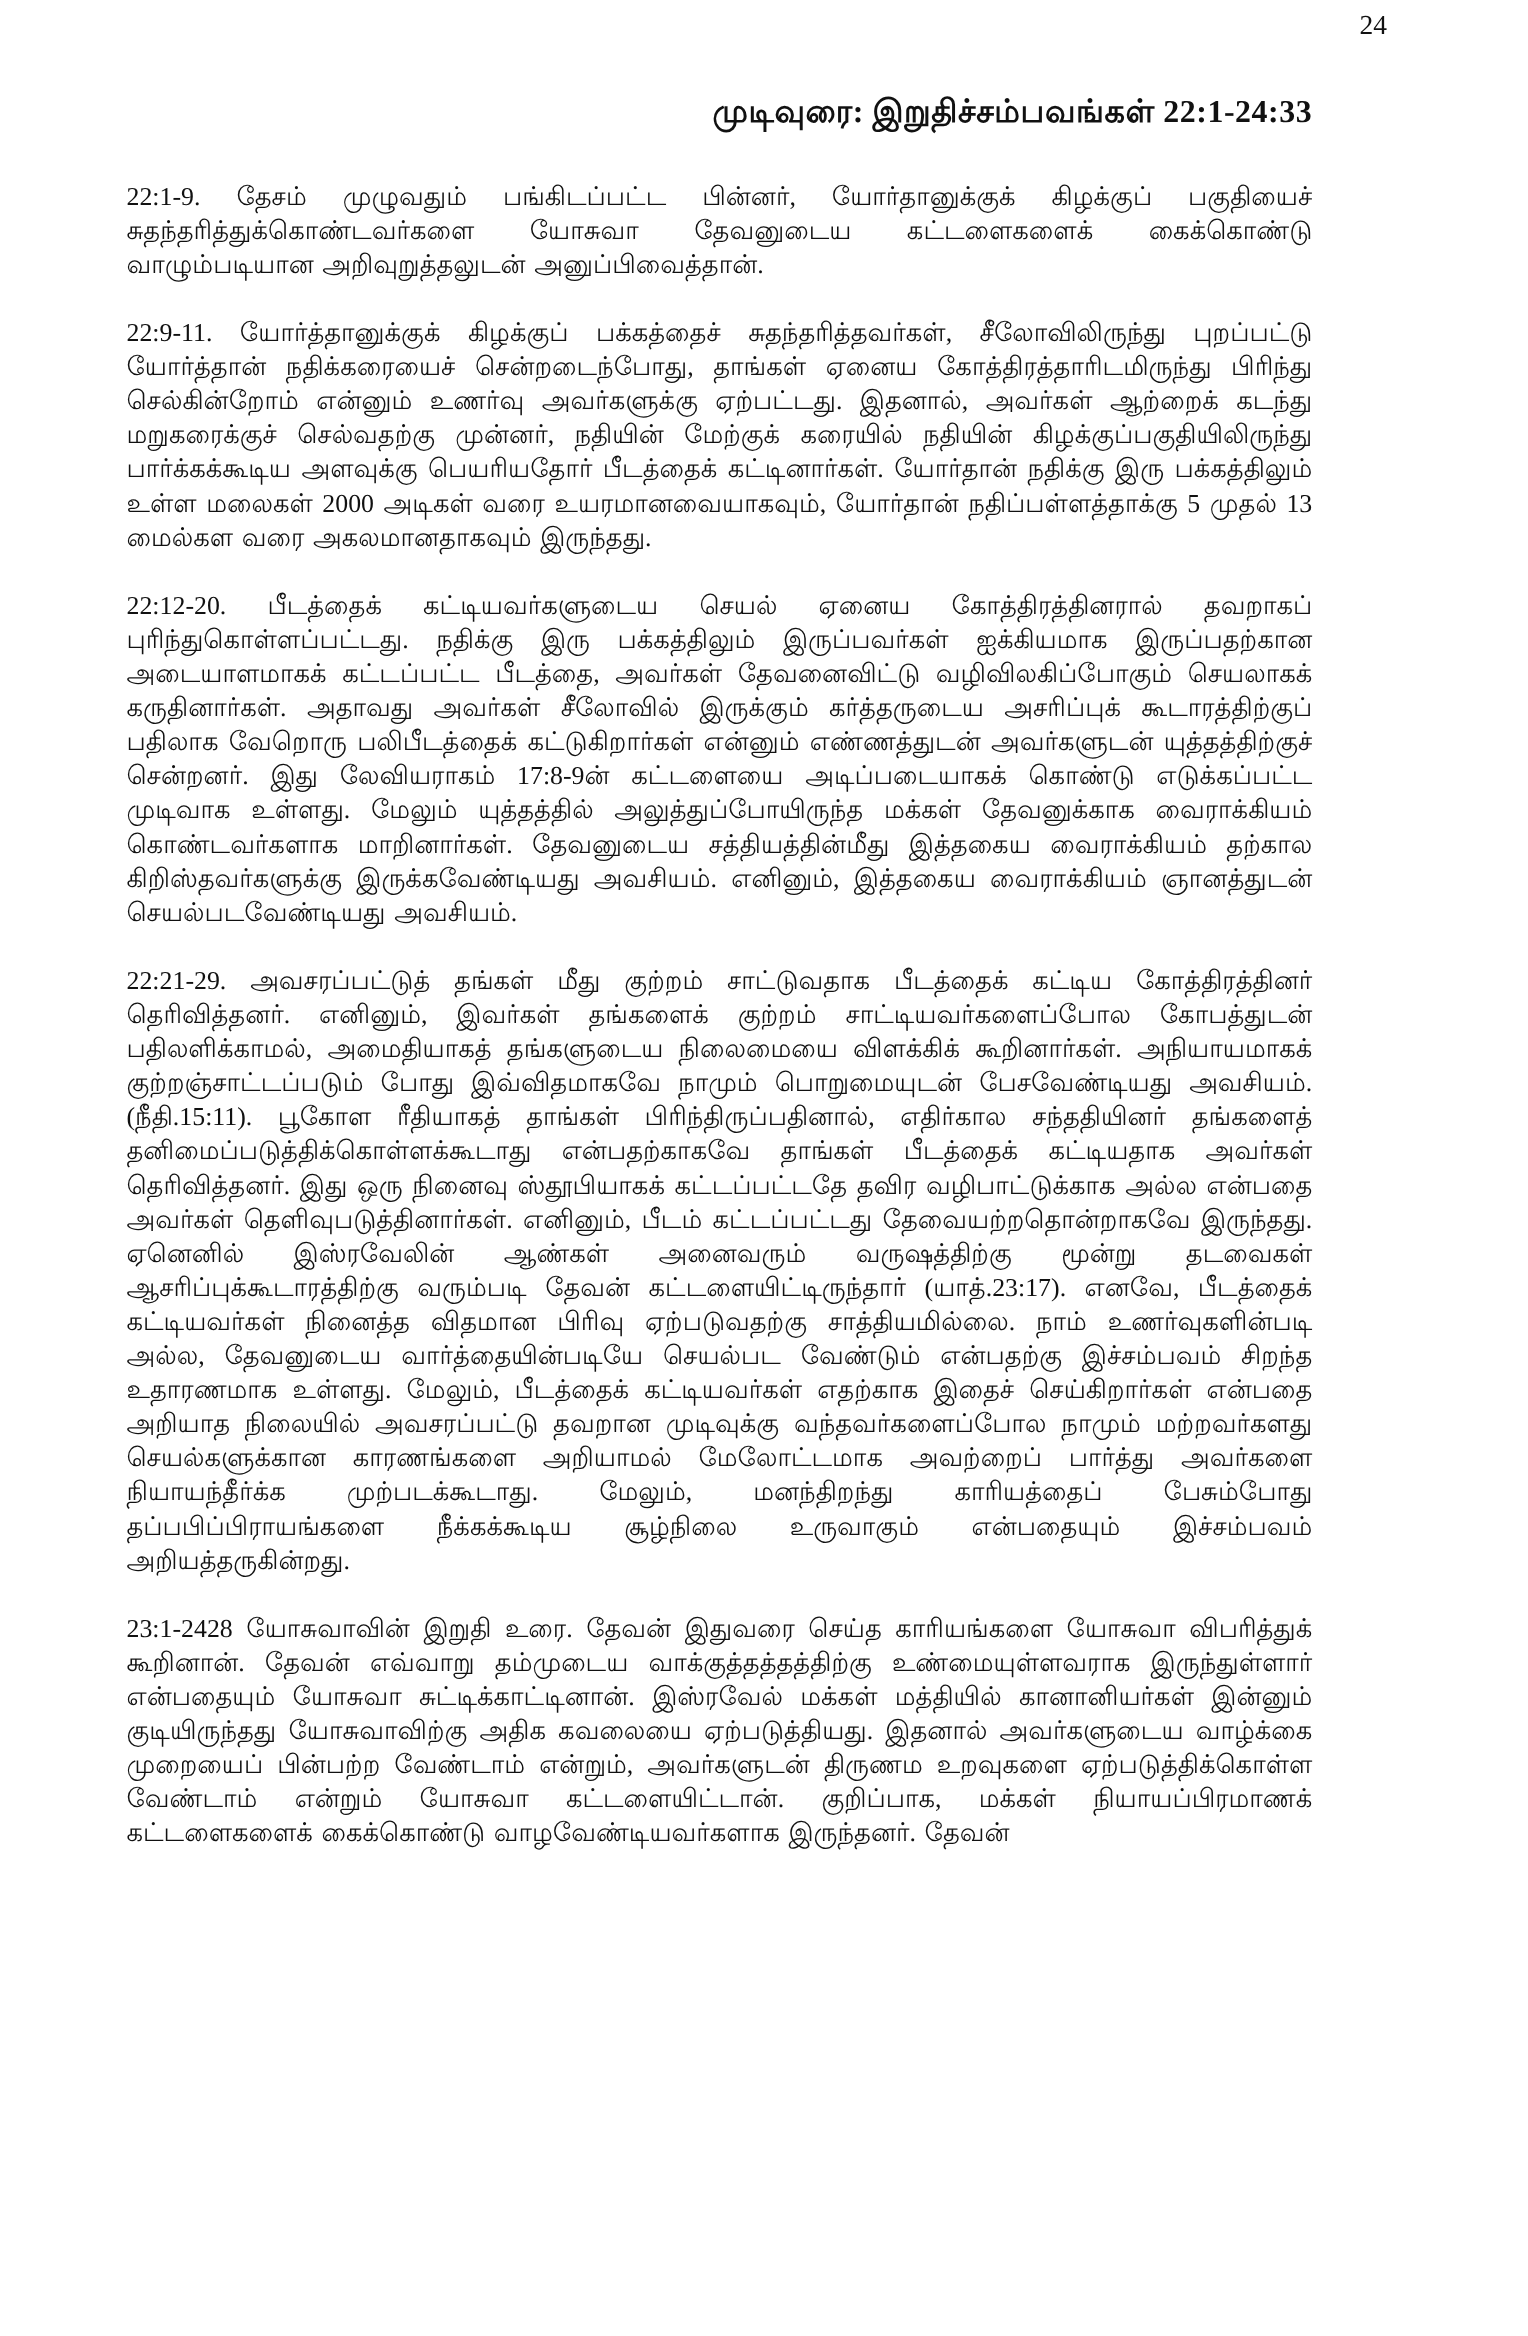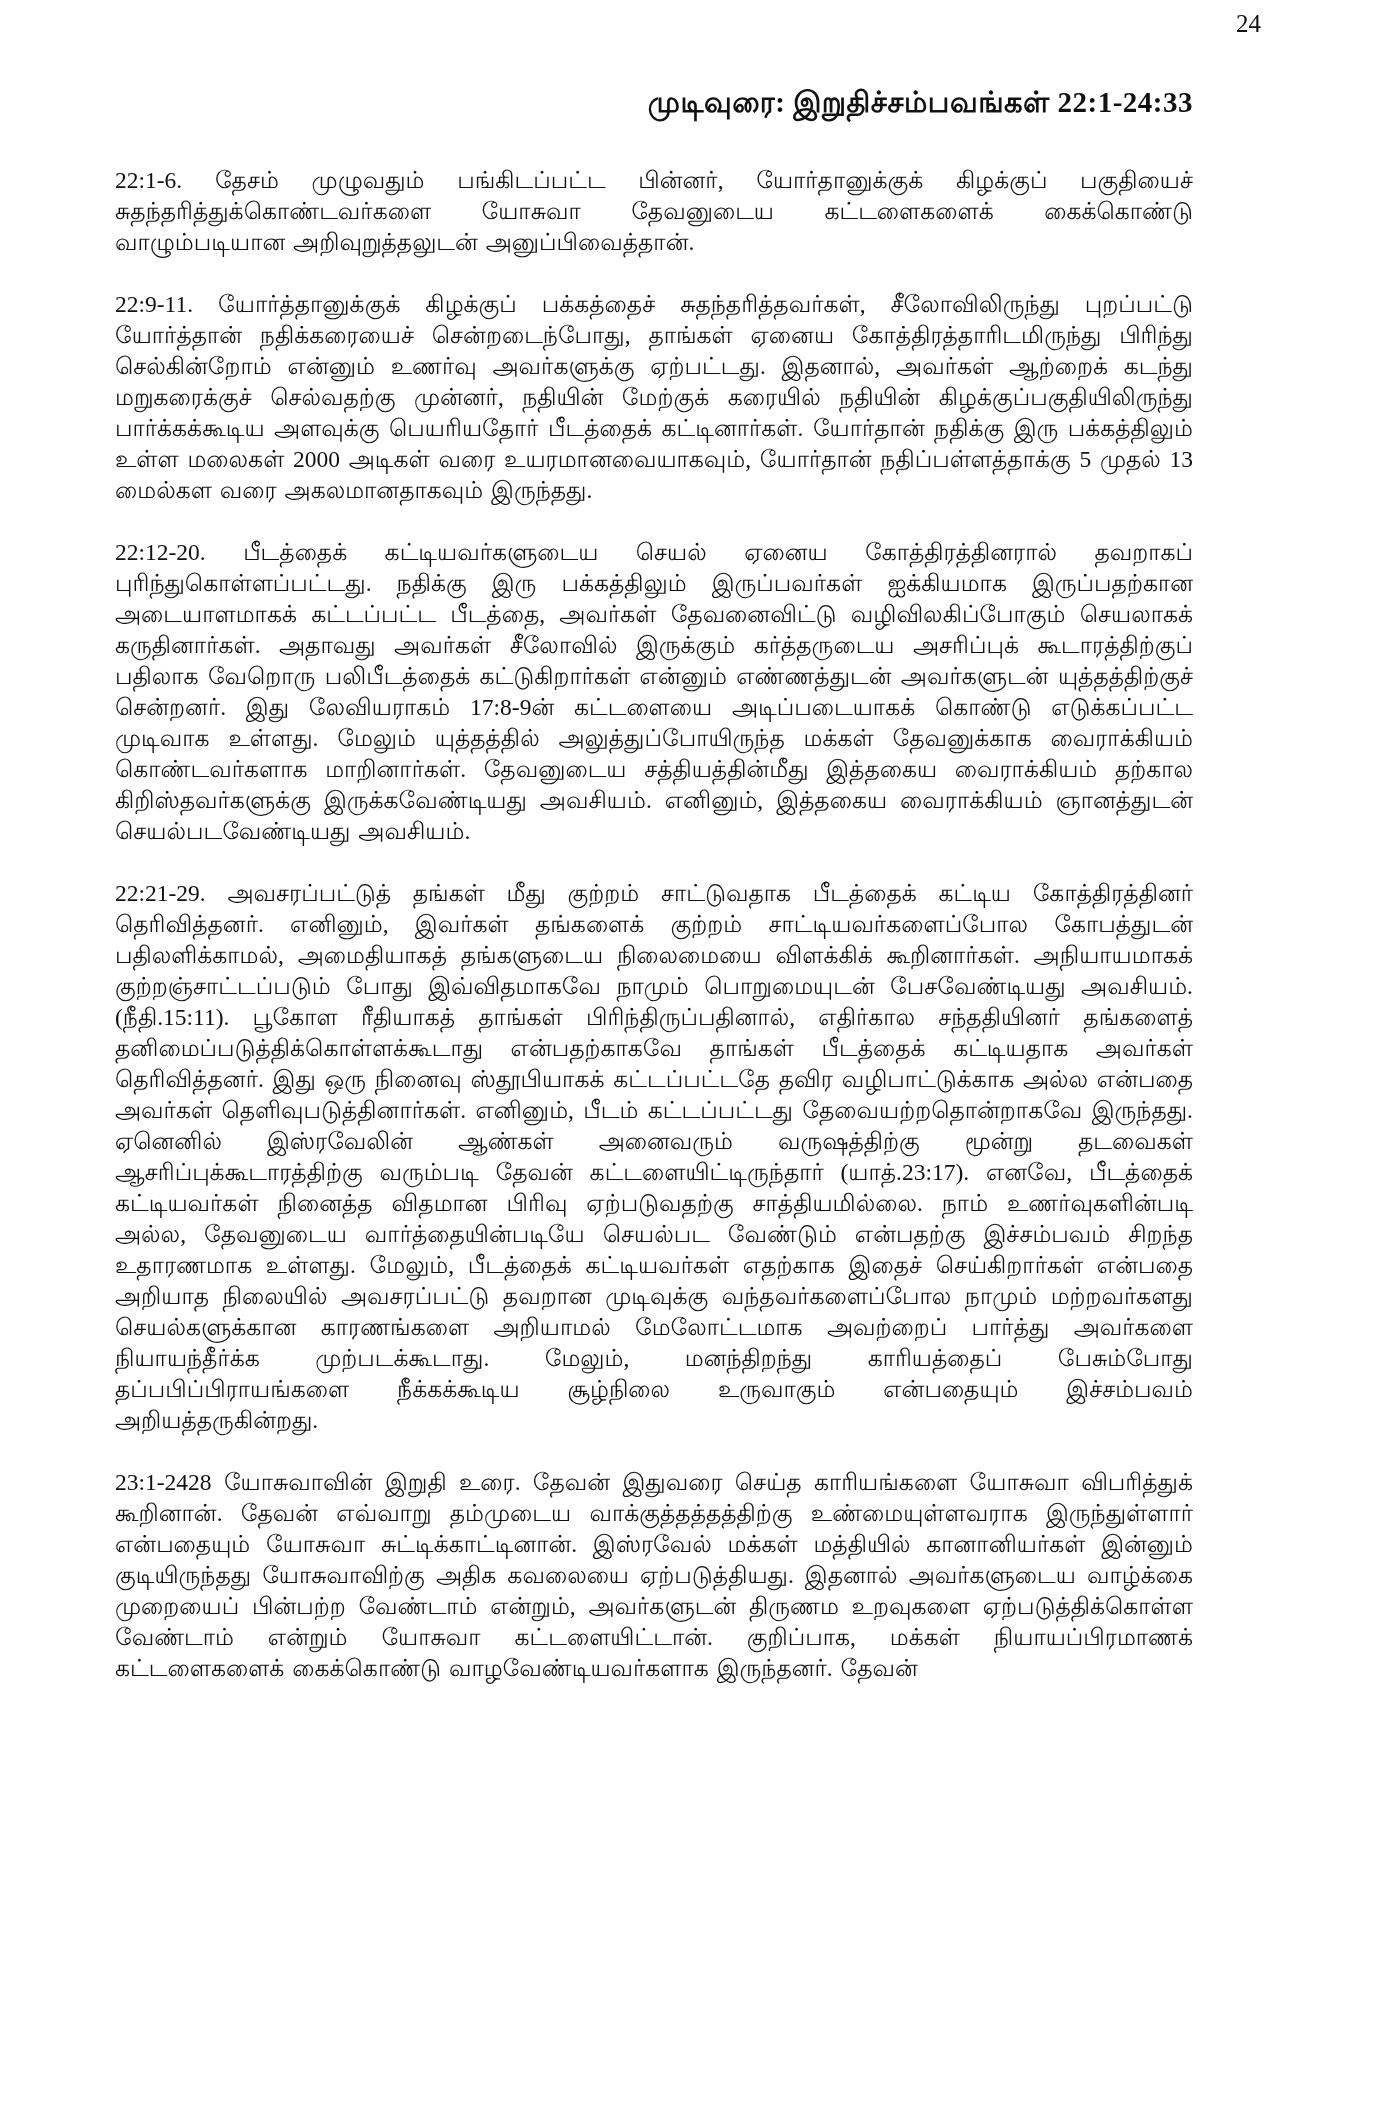--- a/index.html
+++ b/index.html
@@ -80,21 +80,21 @@
 <body>
 
 <div class="page">
 
   <div class="page-number">24</div>
 
   <div class="content">
 
     <h1 class="doc-title">முடிவுரை: இறுதிச்சம்பவங்கள் 22:1-24:33</h1>
 
-    <p class="body-para">22:1-6. தேசம் முழுவதும் பங்கிடப்பட்ட பின்னர், யோர்தானுக்குக் கிழக்குப் பகுதியைச் சுதந்தரித்துக்கொண்டவர்களை யோசுவா தேவனுடைய கட்டளைகளைக் கைக்கொண்டு வாழும்படியான அறிவுறுத்தலுடன் அனுப்பிவைத்தான்.</p>
+    <p class="body-para">22:1-9. தேசம் முழுவதும் பங்கிடப்பட்ட பின்னர், யோர்தானுக்குக் கிழக்குப் பகுதியைச் சுதந்தரித்துக்கொண்டவர்களை யோசுவா தேவனுடைய கட்டளைகளைக் கைக்கொண்டு வாழும்படியான அறிவுறுத்தலுடன் அனுப்பிவைத்தான்.</p>
 
     <p class="body-para">22:9-11. யோர்த்தானுக்குக் கிழக்குப் பக்கத்தைச் சுதந்தரித்தவர்கள், சீலோவிலிருந்து புறப்பட்டு யோர்த்தான் நதிக்கரையைச் சென்றடைந்போது, தாங்கள் ஏனைய கோத்திரத்தாரிடமிருந்து பிரிந்து செல்கின்றோம் என்னும் உணர்வு அவர்களுக்கு ஏற்பட்டது. இதனால், அவர்கள் ஆற்றைக் கடந்து மறுகரைக்குச் செல்வதற்கு முன்னர், நதியின் மேற்குக் கரையில் நதியின் கிழக்குப்பகுதியிலிருந்து பார்க்கக்கூடிய அளவுக்கு பெயரியதோர் பீடத்தைக் கட்டினார்கள். யோர்தான் நதிக்கு இரு பக்கத்திலும் உள்ள மலைகள் 2000 அடிகள் வரை உயரமானவையாகவும், யோர்தான் நதிப்பள்ளத்தாக்கு 5 முதல் 13 மைல்கள வரை அகலமானதாகவும் இருந்தது.</p>
 
     <p class="body-para">22:12-20. பீடத்தைக் கட்டியவர்களுடைய செயல் ஏனைய கோத்திரத்தினரால் தவறாகப் புரிந்துகொள்ளப்பட்டது. நதிக்கு இரு பக்கத்திலும் இருப்பவர்கள் ஐக்கியமாக இருப்பதற்கான அடையாளமாகக் கட்டப்பட்ட பீடத்தை, அவர்கள் தேவனைவிட்டு வழிவிலகிப்போகும் செயலாகக் கருதினார்கள். அதாவது அவர்கள் சீலோவில் இருக்கும் கர்த்தருடைய அசரிப்புக் கூடாரத்திற்குப் பதிலாக வேறொரு பலிபீடத்தைக் கட்டுகிறார்கள் என்னும் எண்ணத்துடன் அவர்களுடன் யுத்தத்திற்குச் சென்றனர். இது லேவியராகம் 17:8-9ன் கட்டளையை அடிப்படையாகக் கொண்டு எடுக்கப்பட்ட முடிவாக உள்ளது. மேலும் யுத்தத்தில் அலுத்துப்போயிருந்த மக்கள் தேவனுக்காக வைராக்கியம் கொண்டவர்களாக மாறினார்கள். தேவனுடைய சத்தியத்தின்மீது இத்தகைய வைராக்கியம் தற்கால கிறிஸ்தவர்களுக்கு இருக்கவேண்டியது அவசியம். எனினும், இத்தகைய வைராக்கியம் ஞானத்துடன் செயல்படவேண்டியது அவசியம்.</p>
 
     <p class="body-para">22:21-29. அவசரப்பட்டுத் தங்கள் மீது குற்றம் சாட்டுவதாக பீடத்தைக் கட்டிய கோத்திரத்தினர் தெரிவித்தனர். எனினும், இவர்கள் தங்களைக் குற்றம் சாட்டியவர்களைப்போல கோபத்துடன் பதிலளிக்காமல், அமைதியாகத் தங்களுடைய நிலைமையை விளக்கிக் கூறினார்கள். அநியாயமாகக் குற்றஞ்சாட்டப்படும் போது இவ்விதமாகவே நாமும் பொறுமையுடன் பேசவேண்டியது அவசியம். (நீதி.15:11). பூகோள ரீதியாகத் தாங்கள் பிரிந்திருப்பதினால், எதிர்கால சந்ததியினர் தங்களைத் தனிமைப்படுத்திக்கொள்ளக்கூடாது என்பதற்காகவே தாங்கள் பீடத்தைக் கட்டியதாக அவர்கள் தெரிவித்தனர். இது ஒரு நினைவு ஸ்தூபியாகக் கட்டப்பட்டதே தவிர வழிபாட்டுக்காக அல்ல என்பதை அவர்கள் தெளிவுபடுத்தினார்கள். எனினும், பீடம் கட்டப்பட்டது தேவையற்றதொன்றாகவே இருந்தது. ஏனெனில் இஸ்ரவேலின் ஆண்கள் அனைவரும் வருஷத்திற்கு மூன்று தடவைகள் ஆசரிப்புக்கூடாரத்திற்கு வரும்படி தேவன் கட்டளையிட்டிருந்தார் (யாத்.23:17). எனவே, பீடத்தைக் கட்டியவர்கள் நினைத்த விதமான பிரிவு ஏற்படுவதற்கு சாத்தியமில்லை. நாம் உணர்வுகளின்படி அல்ல, தேவனுடைய வார்த்தையின்படியே செயல்பட வேண்டும் என்பதற்கு இச்சம்பவம் சிறந்த உதாரணமாக உள்ளது. மேலும், பீடத்தைக் கட்டியவர்கள் எதற்காக இதைச் செய்கிறார்கள் என்பதை அறியாத நிலையில் அவசரப்பட்டு தவறான முடிவுக்கு வந்தவர்களைப்போல நாமும் மற்றவர்களது செயல்களுக்கான காரணங்களை அறியாமல் மேலோட்டமாக அவற்றைப் பார்த்து அவர்களை நியாயந்தீர்க்க முற்படக்கூடாது. மேலும், மனந்திறந்து காரியத்தைப் பேசும்போது தப்பபிப்பிராயங்களை நீக்கக்கூடிய சூழ்நிலை உருவாகும் என்பதையும் இச்சம்பவம் அறியத்தருகின்றது.</p>
 
     <p class="body-para">23:1-2428 யோசுவாவின் இறுதி உரை. தேவன் இதுவரை செய்த காரியங்களை யோசுவா விபரித்துக் கூறினான். தேவன் எவ்வாறு தம்முடைய வாக்குத்தத்தத்திற்கு உண்மையுள்ளவராக இருந்துள்ளார் என்பதையும் யோசுவா சுட்டிக்காட்டினான். இஸ்ரவேல் மக்கள் மத்தியில் கானானியர்கள் இன்னும் குடியிருந்தது யோசுவாவிற்கு அதிக கவலையை ஏற்படுத்தியது. இதனால் அவர்களுடைய வாழ்க்கை முறையைப் பின்பற்ற வேண்டாம் என்றும், அவர்களுடன் திருணம உறவுகளை ஏற்படுத்திக்கொள்ள வேண்டாம் என்றும் யோசுவா கட்டளையிட்டான். குறிப்பாக, மக்கள் நியாயப்பிரமாணக் கட்டளைகளைக் கைக்கொண்டு வாழவேண்டியவர்களாக இருந்தனர். தேவன்</p>
 
   </div>

